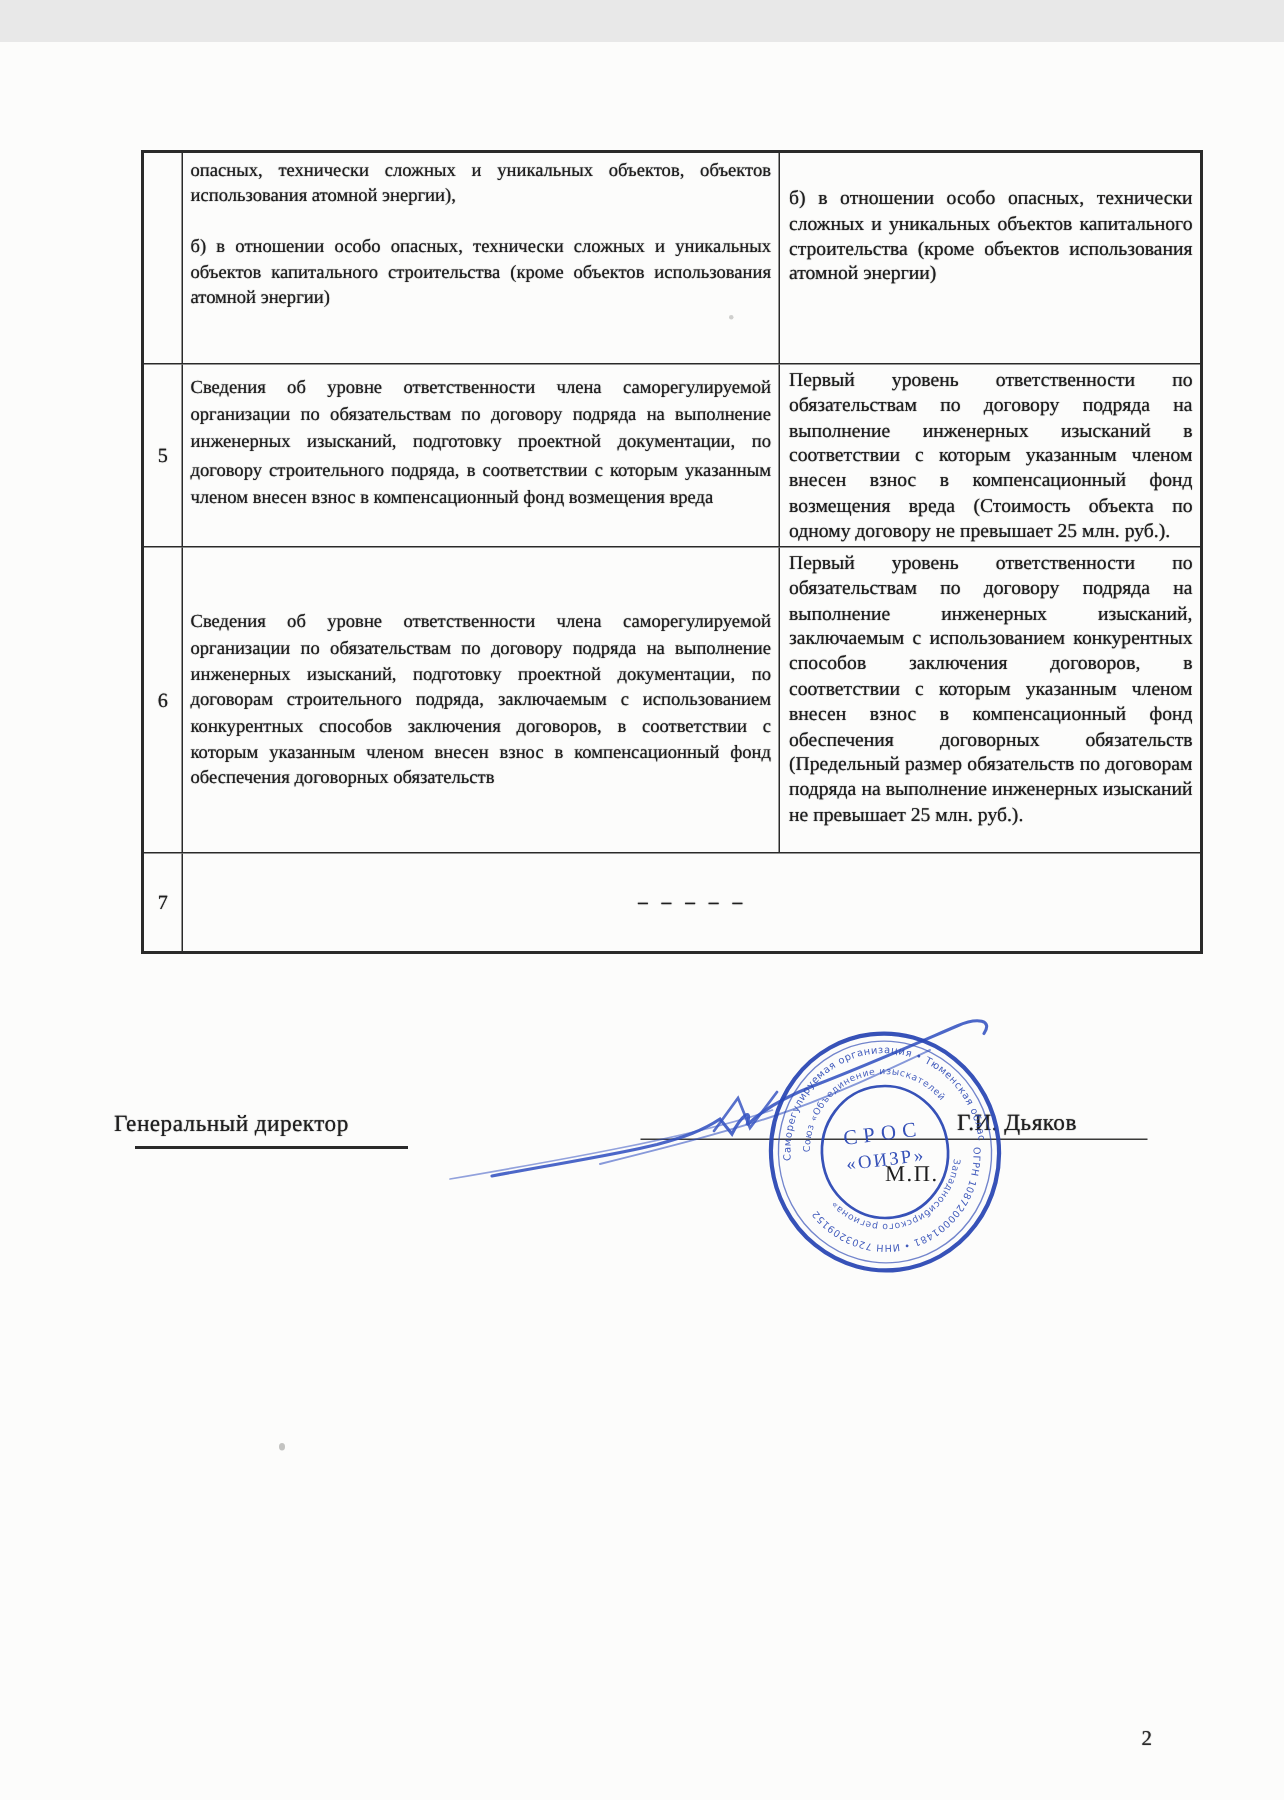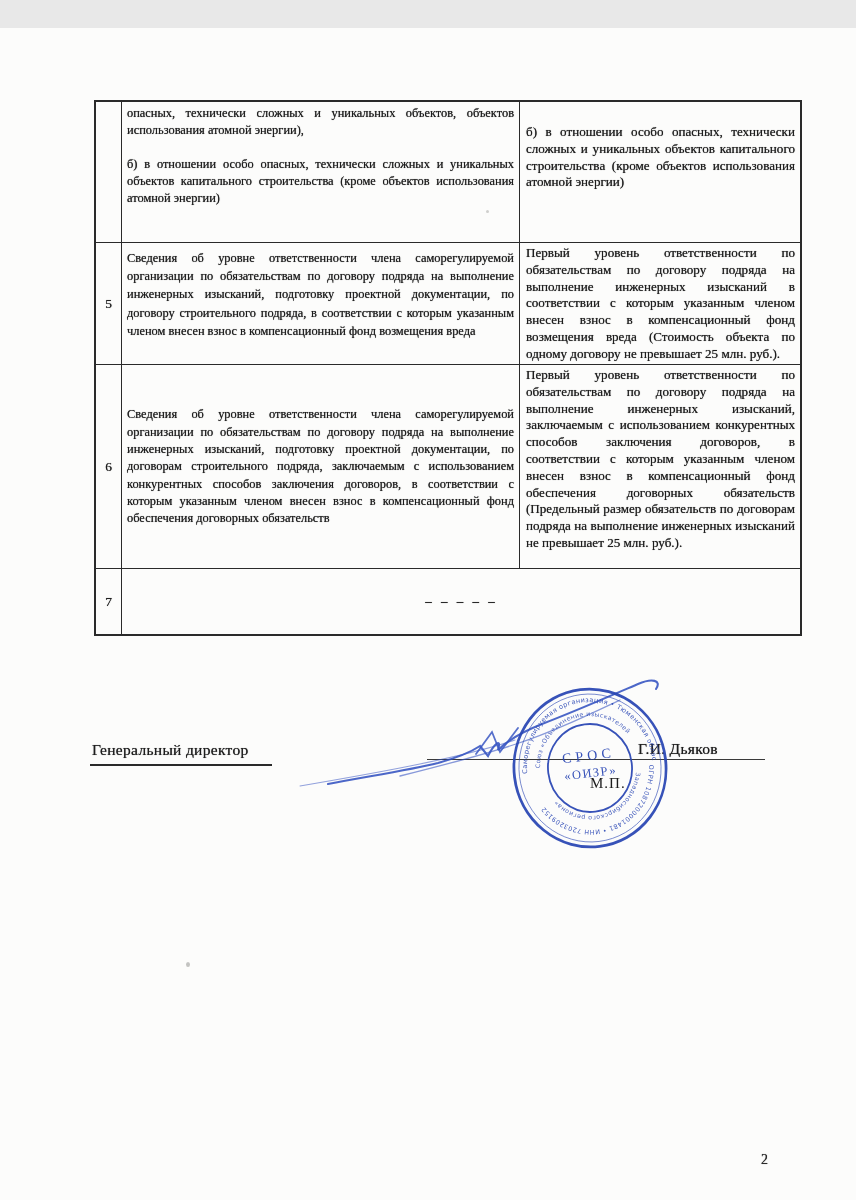--- a/index.html
+++ b/index.html
@@ -54,21 +54,21 @@
   #row-c .c-mid{display:flex;align-items:center;}
   #row-d{height:65px;}
   #row-d .c-mid{line-height:15.6px;font-size:12.6px;}
   #row-d .c-right{
     display:flex;align-items:center;justify-content:center;
     font-weight:bold;letter-spacing:3px;font-size:13px;
     text-align:center;
   }
   
   .sig-label{
-    position:absolute;left:92px;top:713px;
+    position:absolute;left:76px;top:713px;
     font-size:15.5px;letter-spacing:0.3px;
   }
   .sig-label-underline{
     position:absolute;left:90px;top:736px;width:182px;height:1.5px;
     background:#2a2a2a;
   }
   .sig-line{
     position:absolute;left:427px;top:731px;width:338px;height:1.2px;
     background:#3a3a3a;
   }

